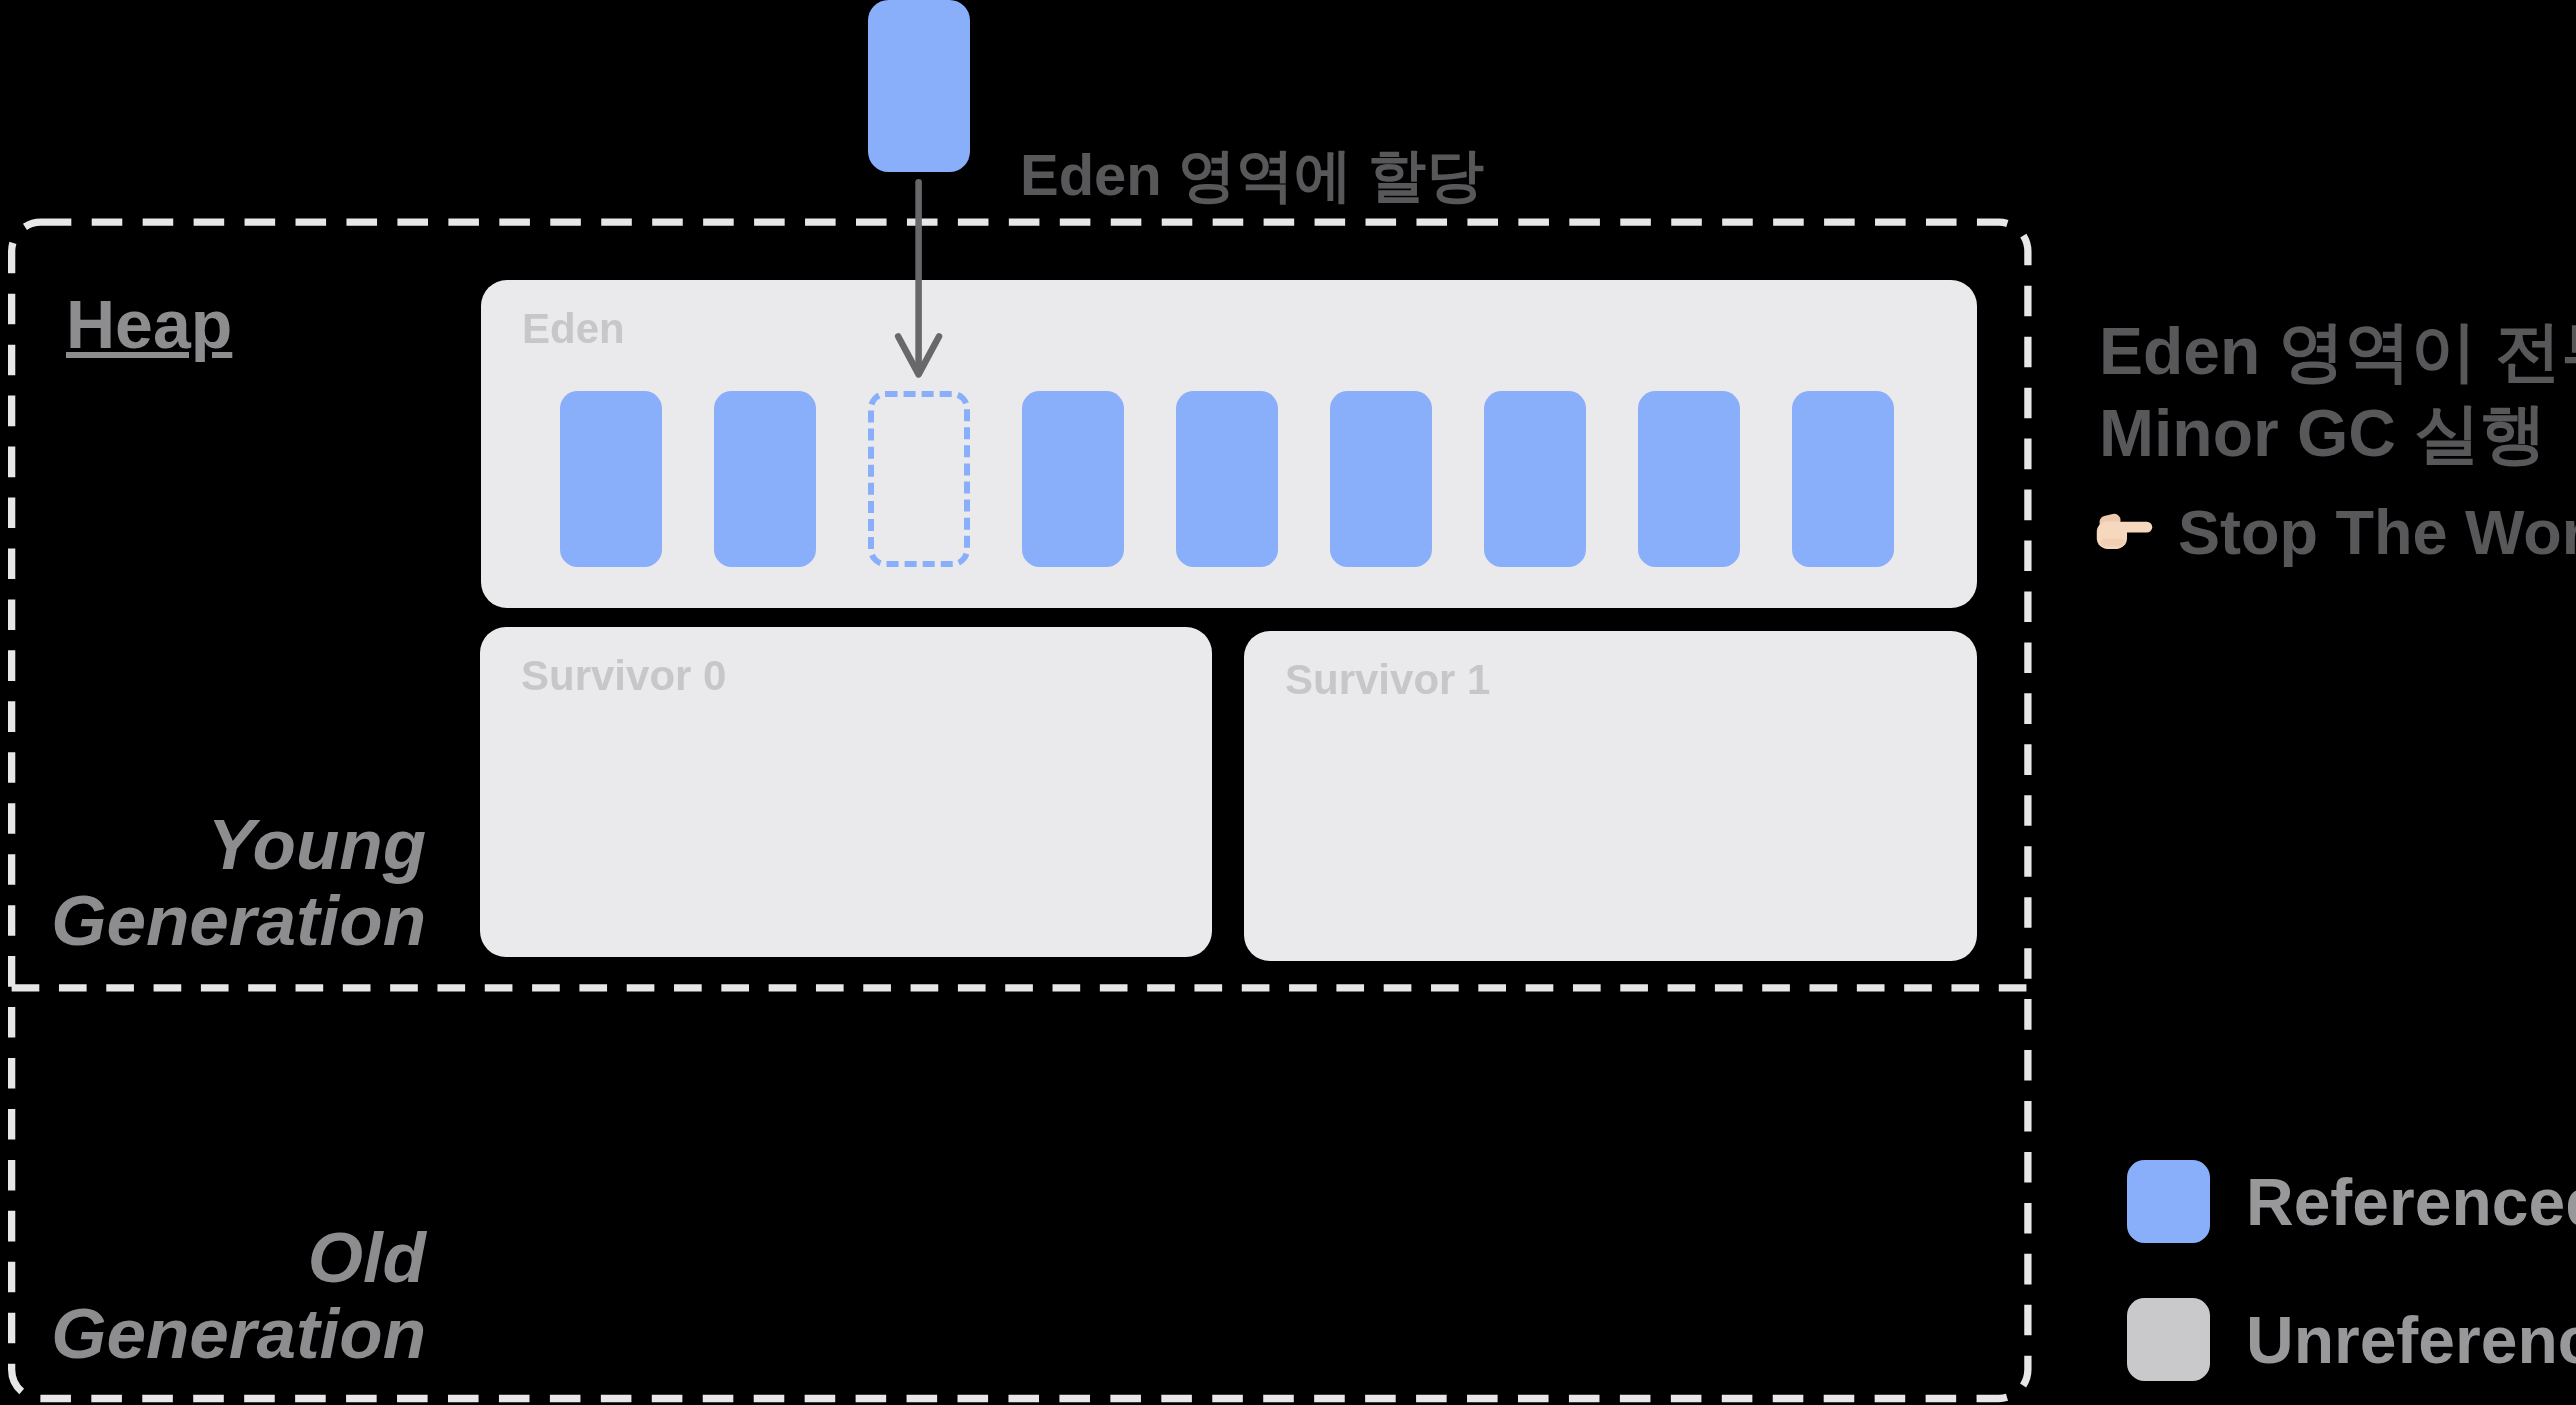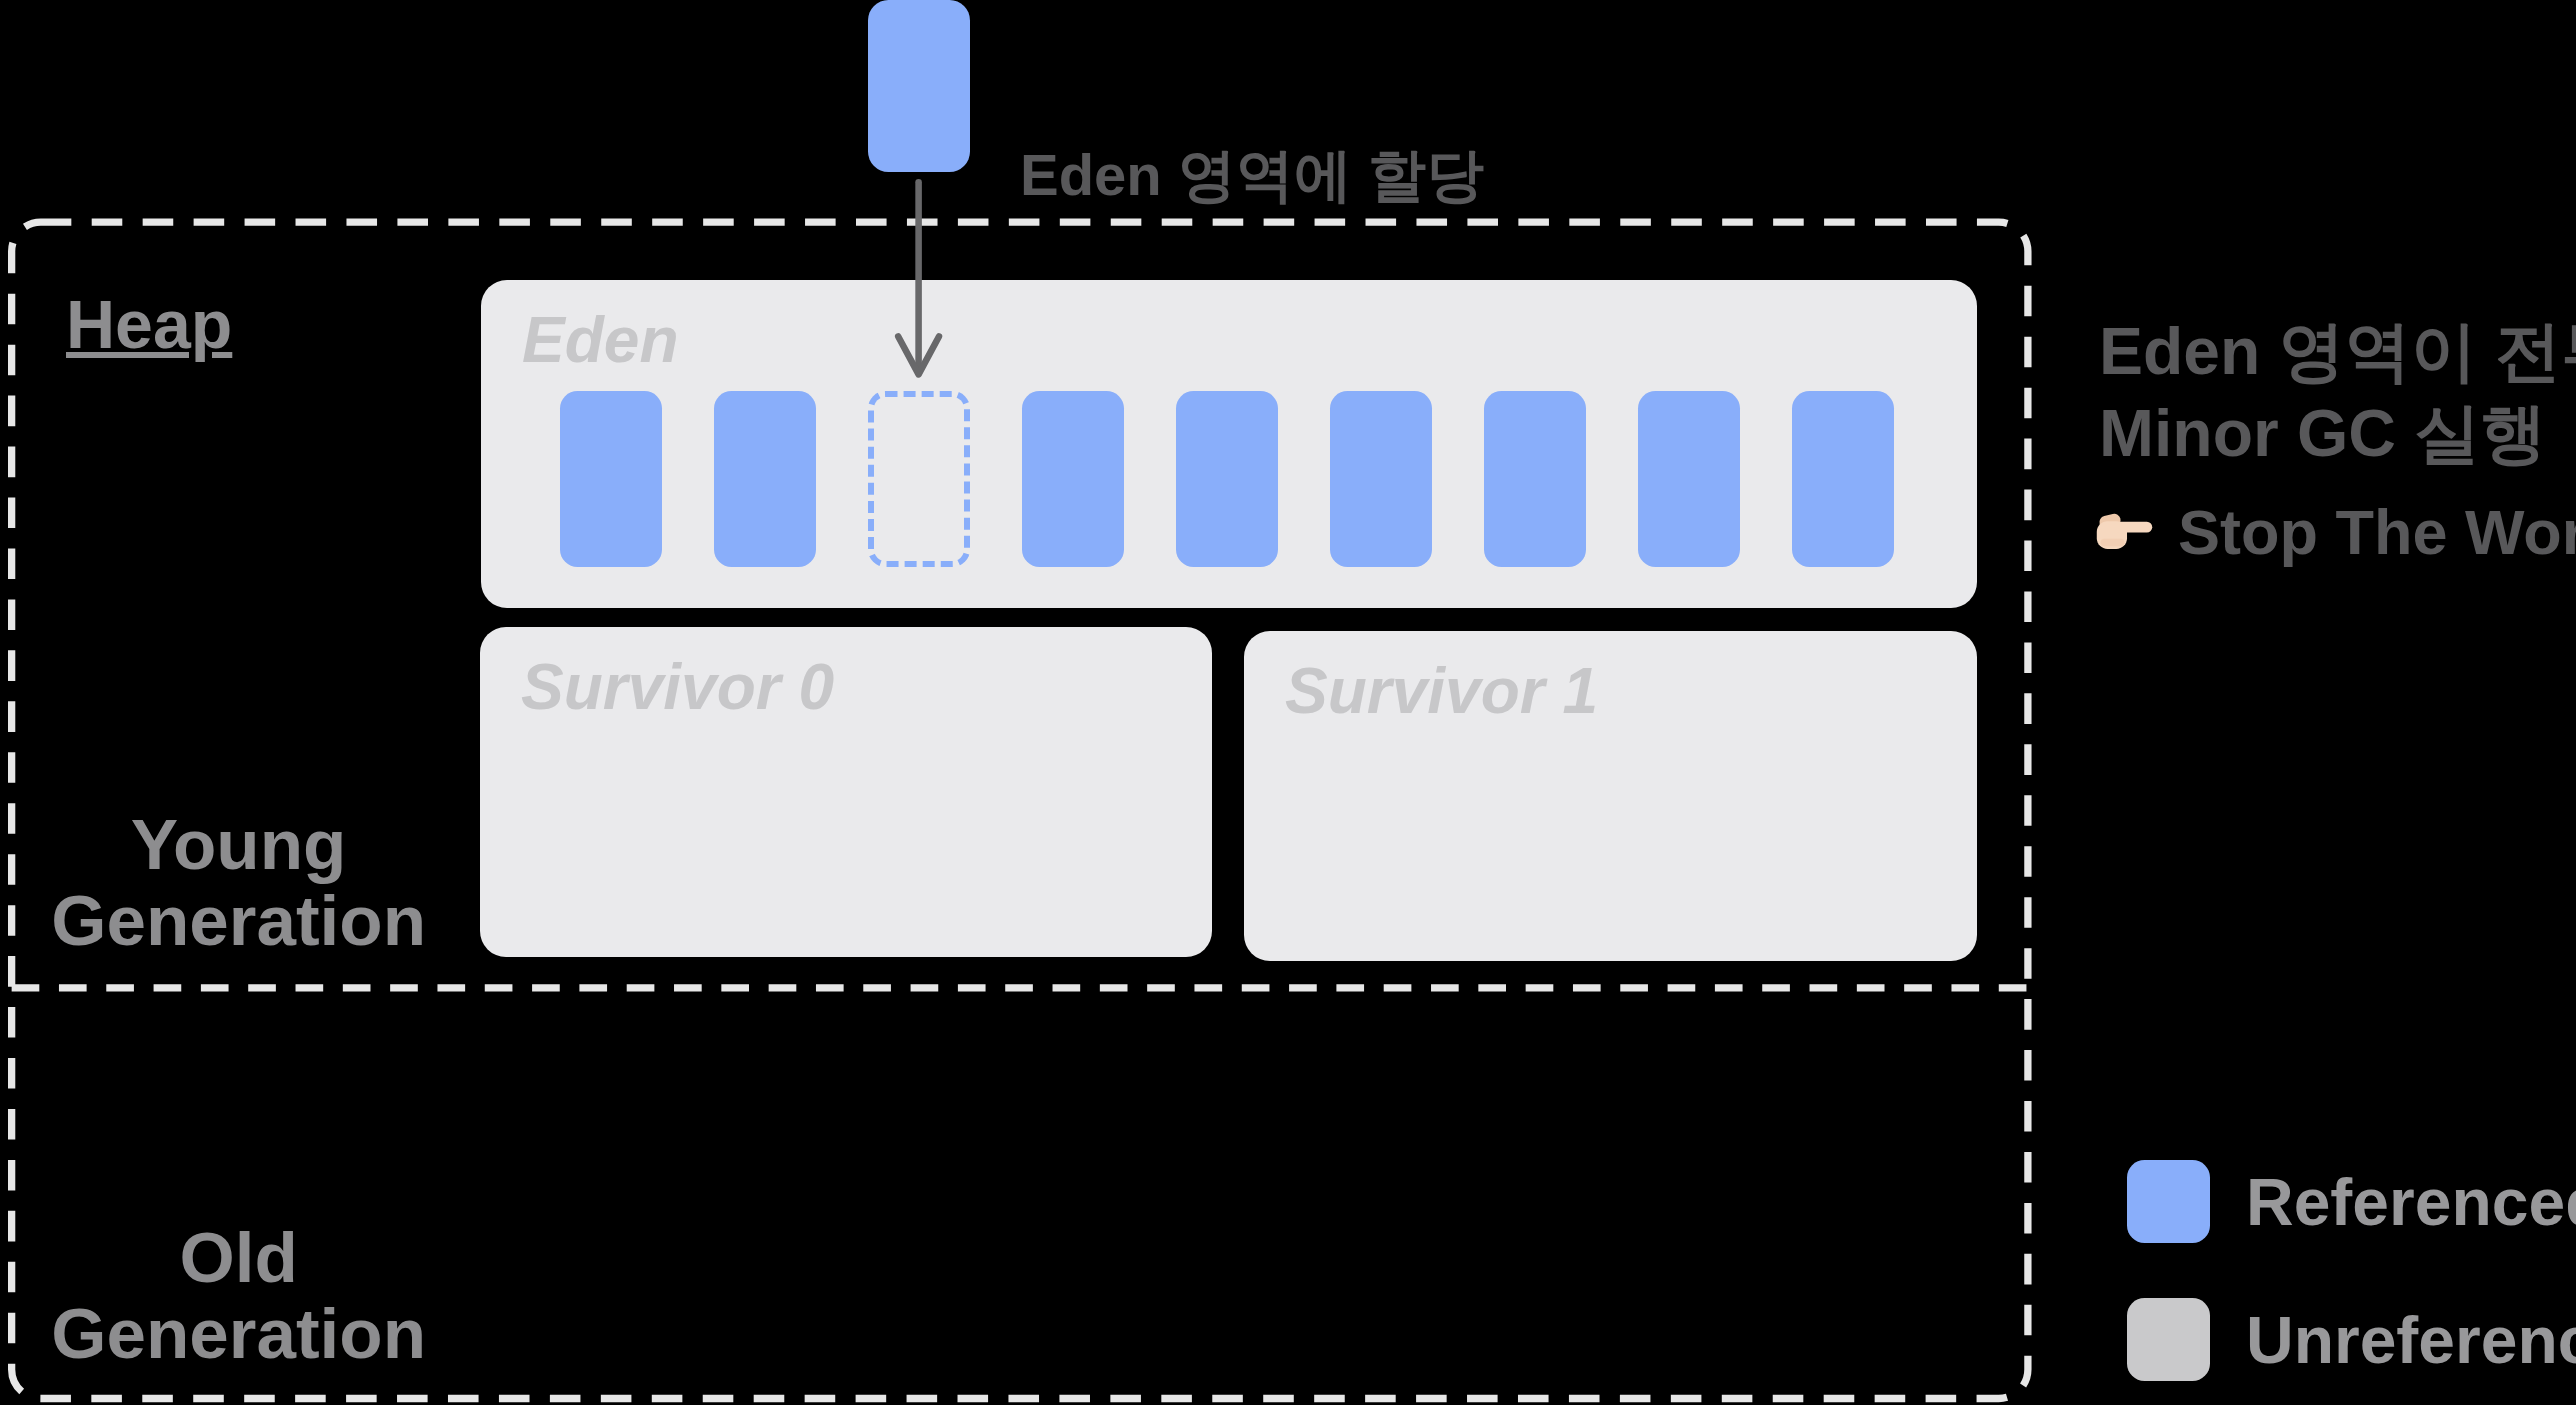--- a/index.html
+++ b/index.html
@@ -73,25 +73,24 @@
   }
   .region-eden      { left: 481px;  top: 280px;  width: 1496px; height: 328px; }
   .region-survivor0 { left: 480px;  top: 627px;  width: 732px; height: 330px; }
   .region-survivor1 { left: 1244px; top: 631px;  width: 733px; height: 330px; }
   .region-old       { left: 480px;  top: 1014px; width: 1497px; height: 333px; }
 
   .region-label {
     position: absolute;
     left: 41px;
     top: 28px;
-    font-size: 64px;
+    font-size: 42px;
     line-height: 1;
     color: var(--region-label);
     white-space: nowrap;
-    font-style: italic;
   }
 
   
   .slots {
     position: absolute;
     left: 79px;
     top: 111px;
     display: flex;
     gap: 52px;
   }
@@ -101,26 +100,27 @@
     border-radius: 17.5px;
     box-sizing: border-box;
   }
   .block.filled { background: var(--block-blue); }
   .block.empty  { background: transparent; border: 6.6px dashed var(--block-blue); }
 
   
   .side-label {
     position: absolute;
     right: 2150px;
-    text-align: center;
+    text-align: right;
     font-size: 71px;
     line-height: 76px;
     color: var(--gray-label);
     white-space: nowrap;
     z-index: 3;
+    font-style: italic;
   }
   .side-label-young { top: 807px; }
   .side-label-old   { top: 1220px; }
 
   
   .gc-annot {
     position: absolute;
     left: 2099px;
     top: 310px;
     font-size: 66px;

